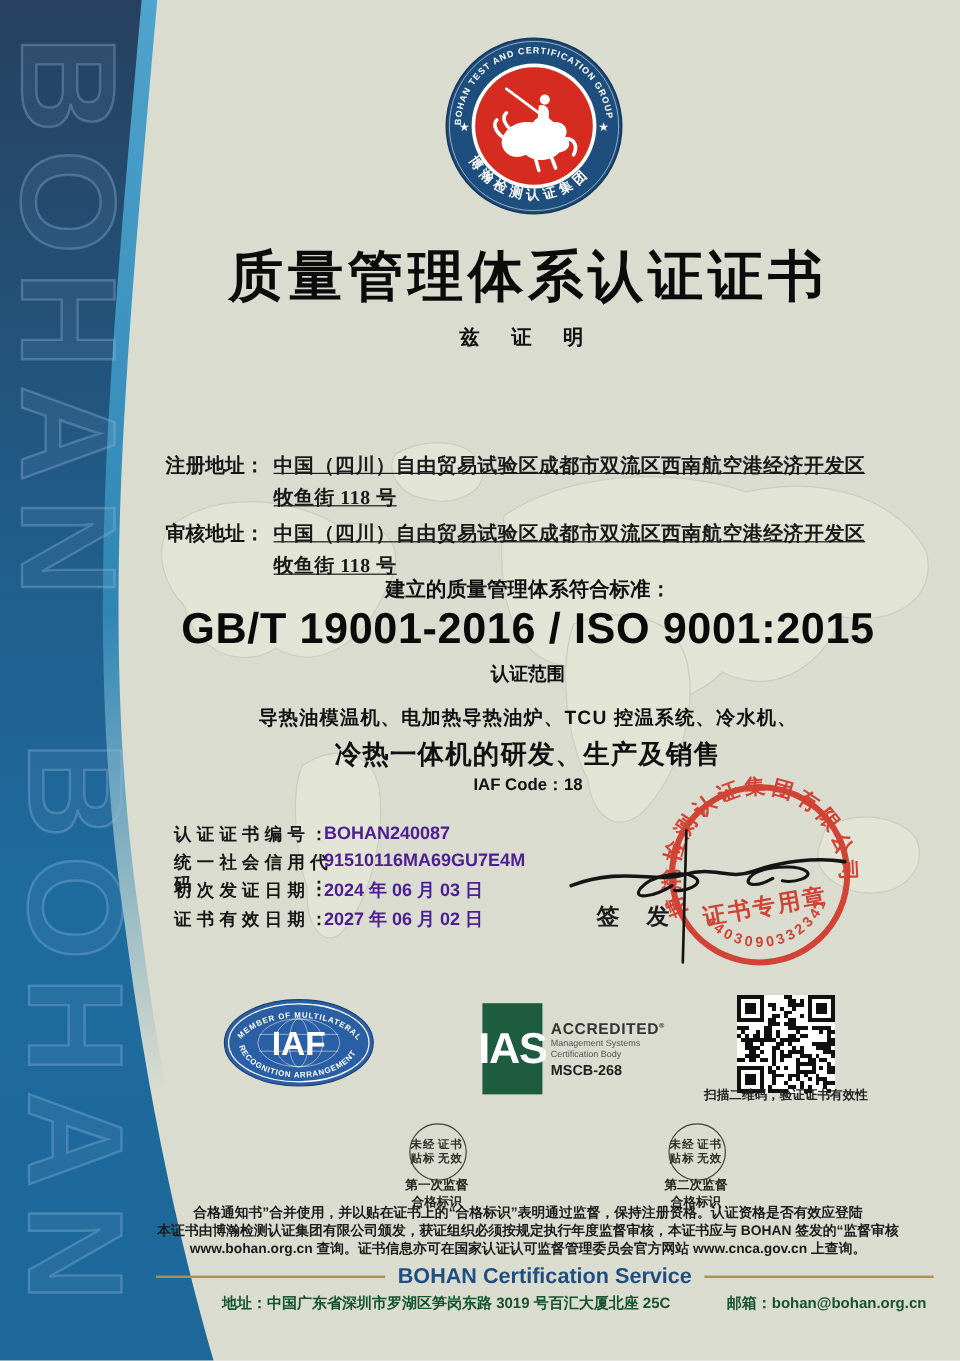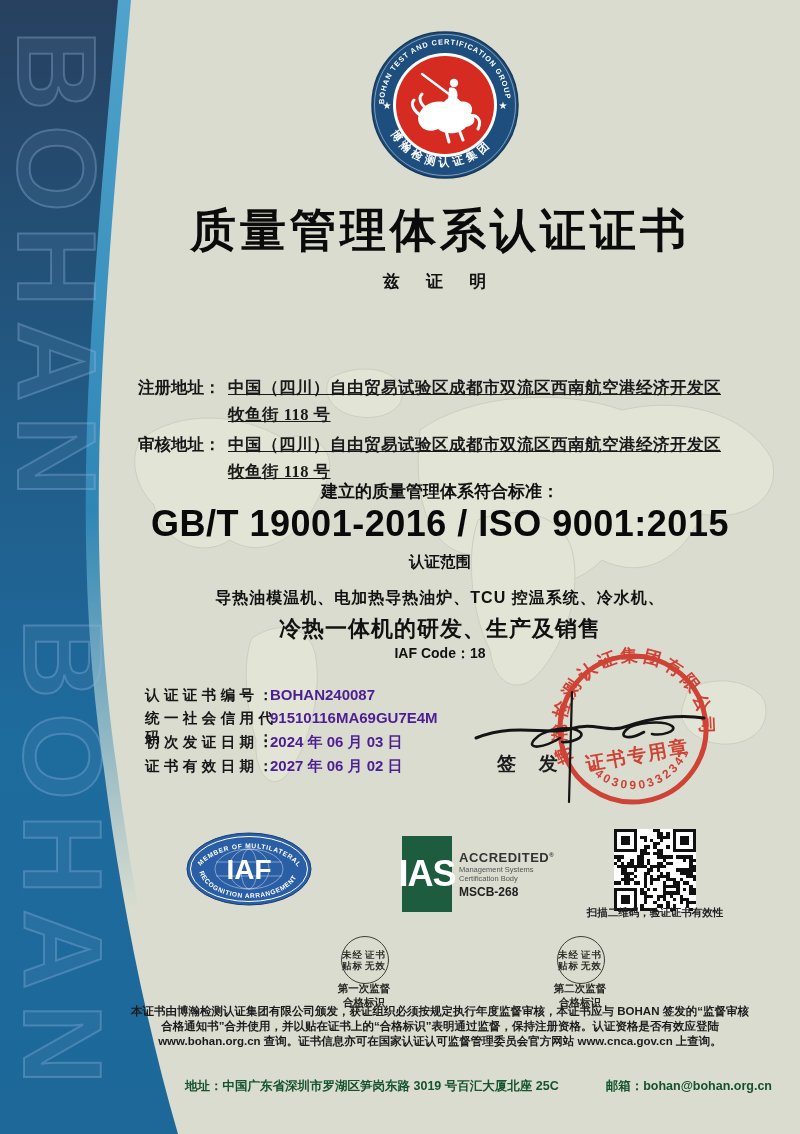--- a/index.html
+++ b/index.html
@@ -472,23 +472,28 @@
   <div class="sticker-circle" style="left:557px;top:936px">
     <span>未经贴标</span>
     <span>证书无效</span>
   </div>
   <div class="sticker-caption" style="left:520px;top:982px">
     <div>第二次监督</div>
     <div>合格标识</div>
   </div>
 
   <div class="legal">
+    <div>合格通知书”合并使用，并以贴在证书上的“合格标识”表明通过监督，保持注册资格。认证资格是否有效应登陆</div>
     <div>本证书由博瀚检测认证集团有限公司颁发，获证组织必须按规定执行年度监督审核，本证书应与 BOHAN 签发的“监督审核</div>
-    <div>合格通知书”合并使用，并以贴在证书上的“合格标识”表明通过监督，保持注册资格。认证资格是否有效应登陆</div>
     <div>www.bohan.org.cn 查询。证书信息亦可在国家认证认可监督管理委员会官方网站 www.cnca.gov.cn 上查询。</div>
   </div>
 
+  <div class="service">
+    <div class="gold-line"></div>
+    <div class="svc-text">BOHAN Certification Service</div>
+    <div class="gold-line"></div>
+  </div>
   <div class="footer">
     <span>地址：中国广东省深圳市罗湖区笋岗东路 3019 号百汇大厦北座 25C</span>
     <span>邮箱：bohan@bohan.org.cn</span>
   </div>
 
 </div>
 
 </body></html>

